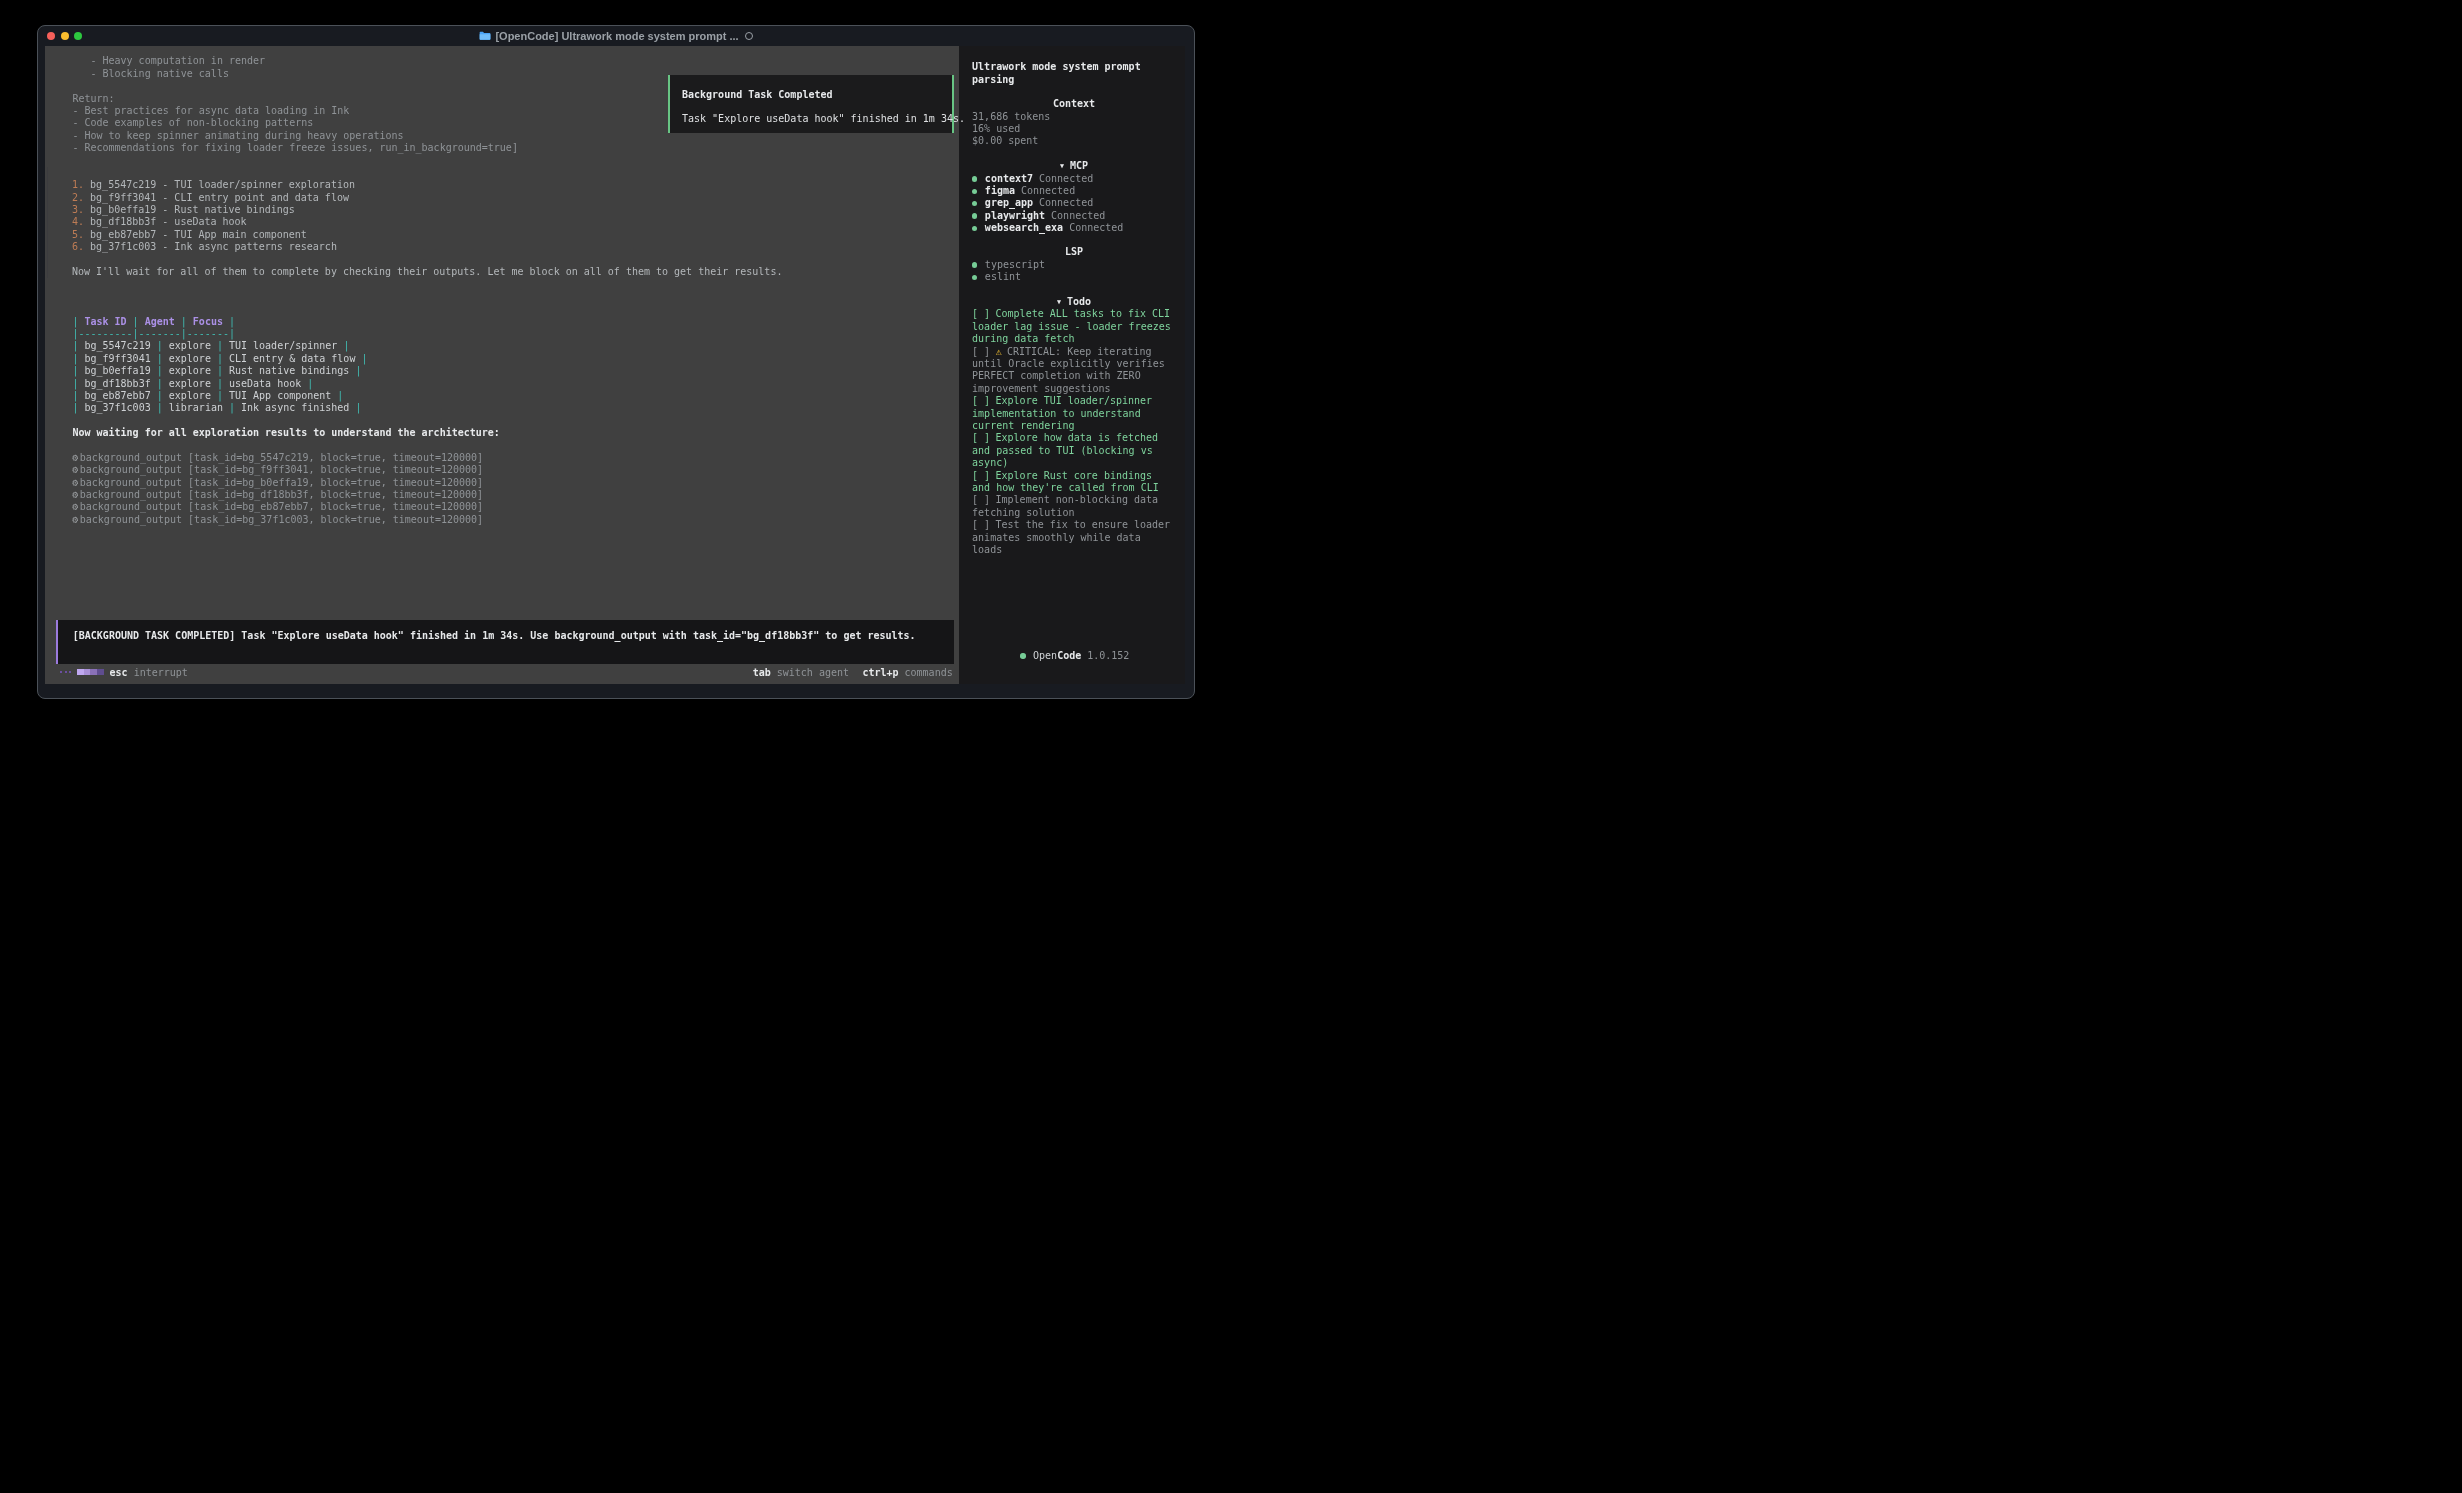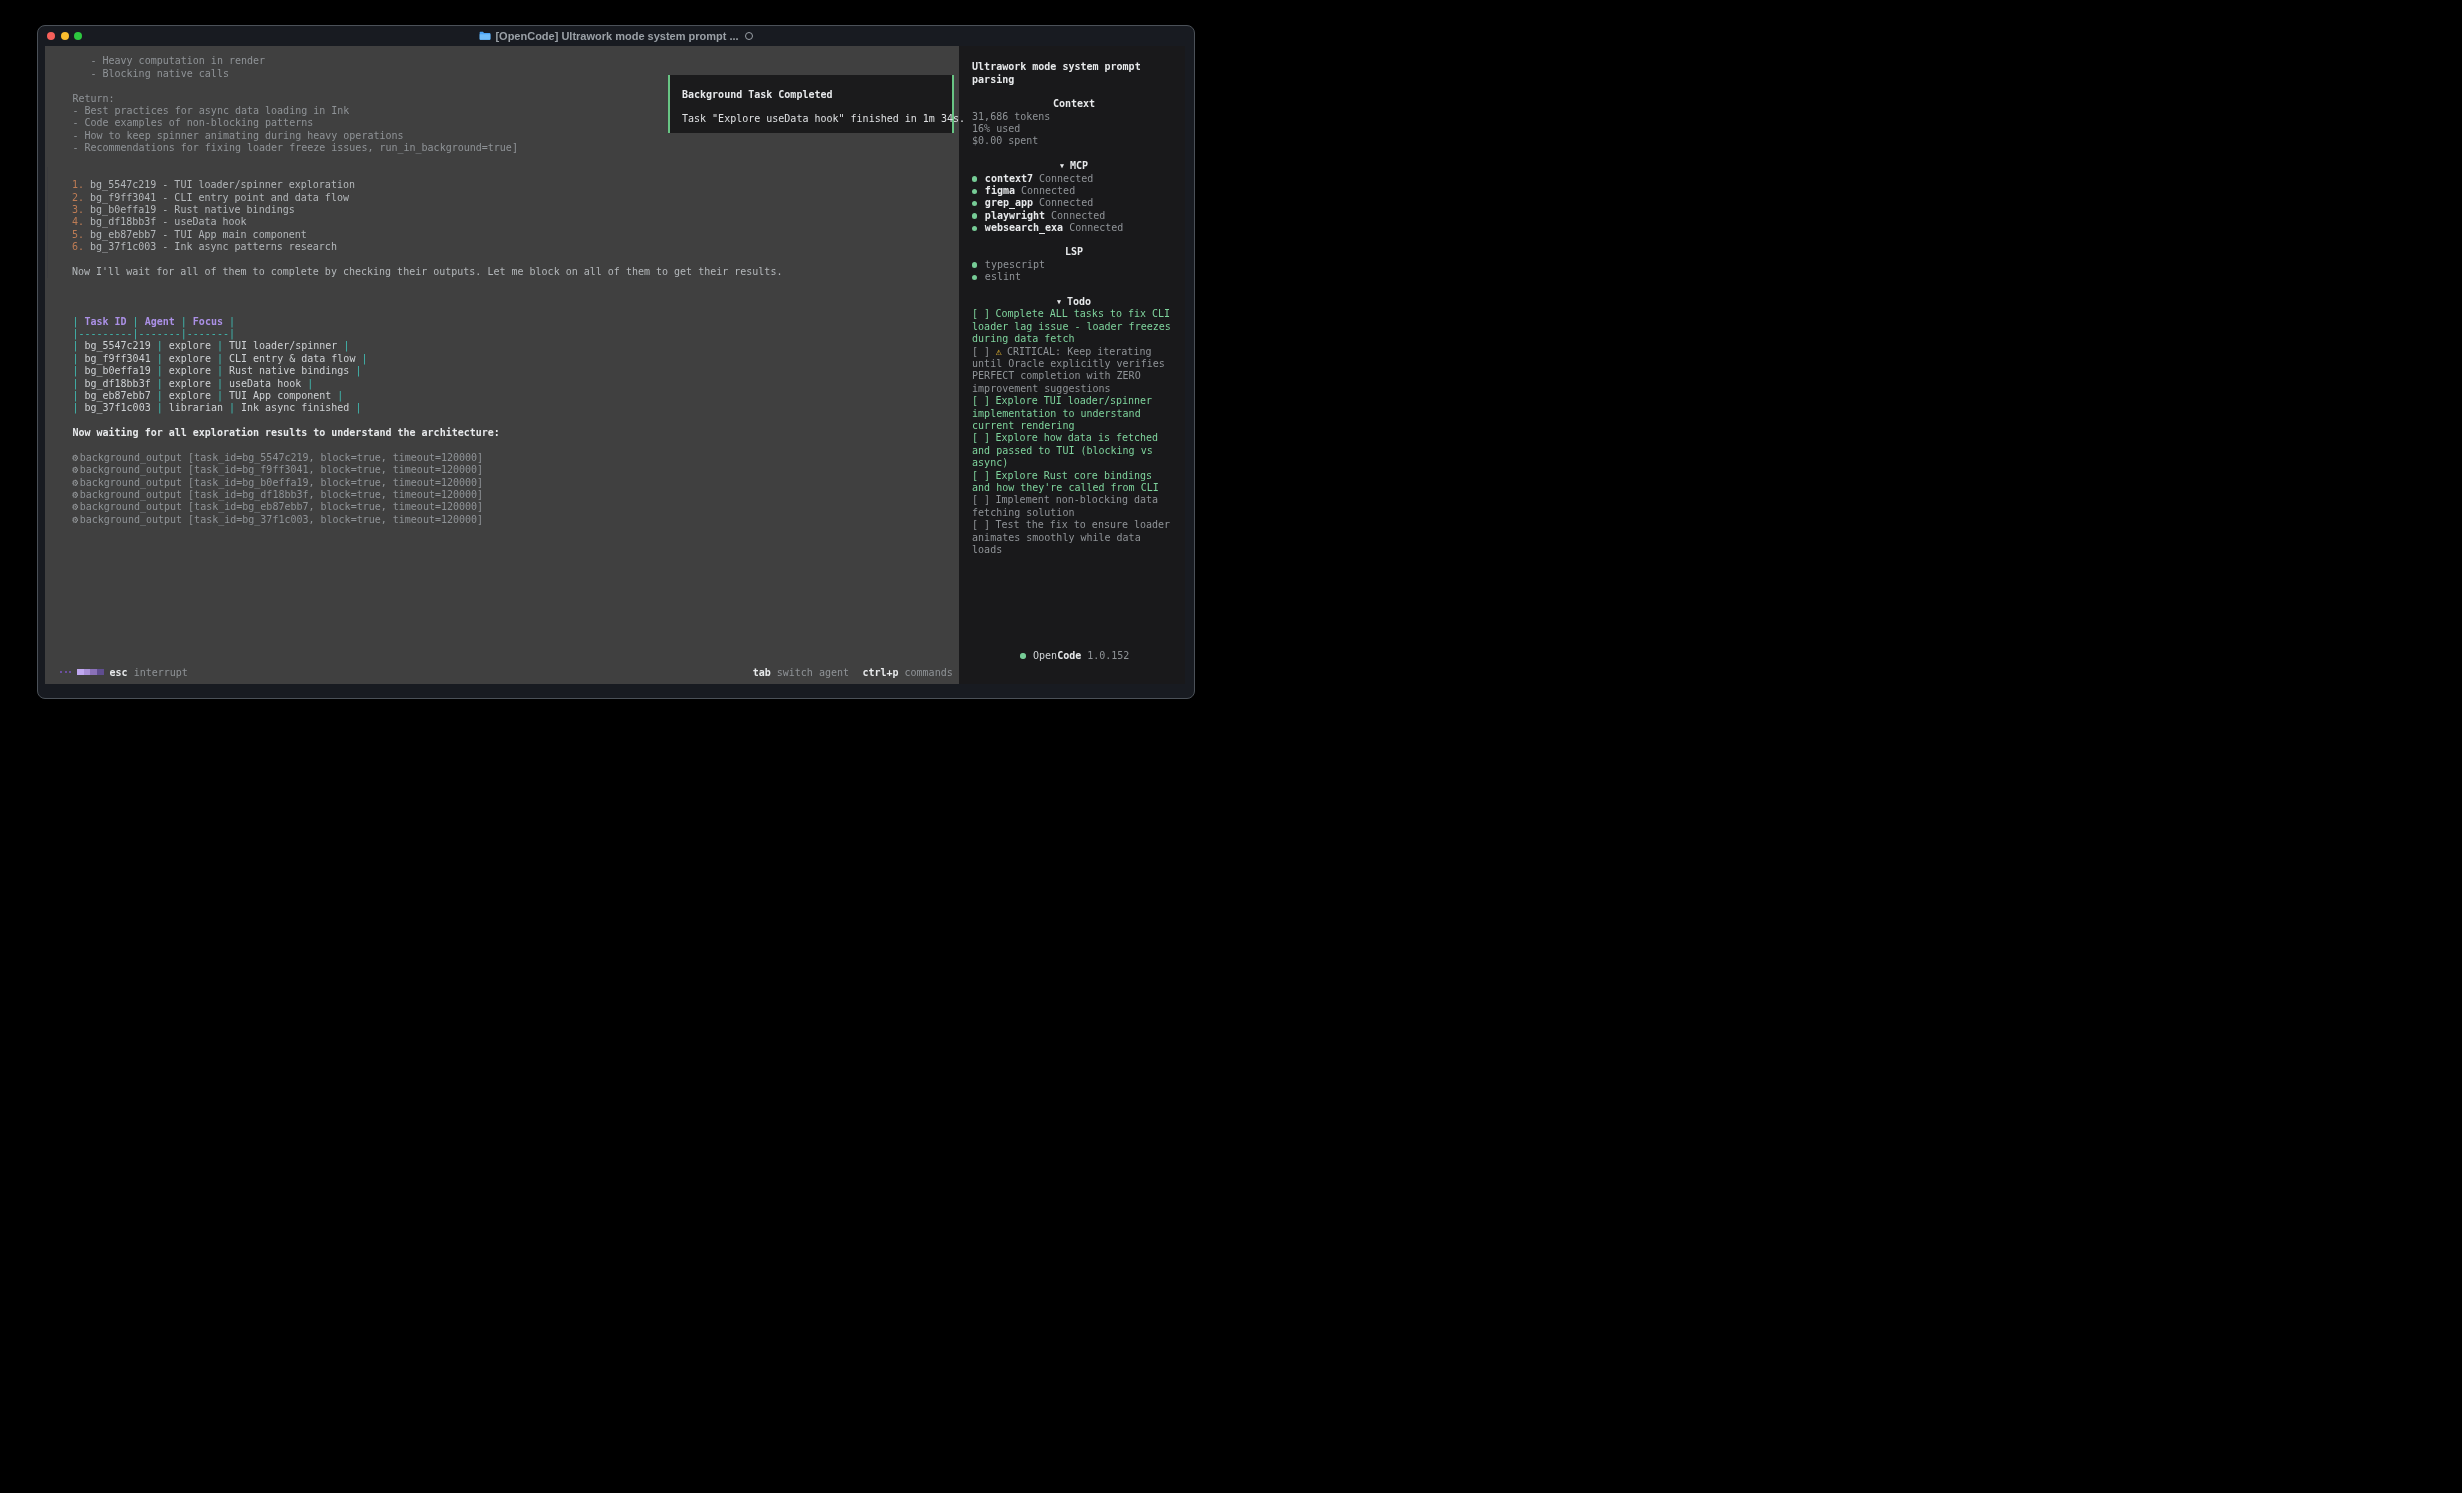--- a/index.html
+++ b/index.html
@@ -169,20 +169,26 @@
         <div class="line">
           
         </div>
       </div>
 
       <div class="notification">
         <div class="notif-title">Background Task Completed</div>
         <div class="notif-body">Task "Explore useData hook" finished in 1m 34s.</div>
       </div>
 
+      <div class="queued">
+        <div class="q-msg">[BACKGROUND TASK COMPLETED] Task "Explore useData hook" finished in 1m 34s. Use background_output with task_id="bg_df18bb3f" to get results.</div>
+        <div class="line">
+          
+        </div>
+      </div>
 
 
       <div class="statusrow">
         <div class="spinner">
           <div class="spin-dot"></div>
             <div class="spin-dot"></div>
             <div class="spin-dot"></div>
           <div class="spin-blocks">
             <div class="spin-block" style="background:#c0a8f0"></div>
             <div class="spin-block" style="background:#a990d8"></div>

